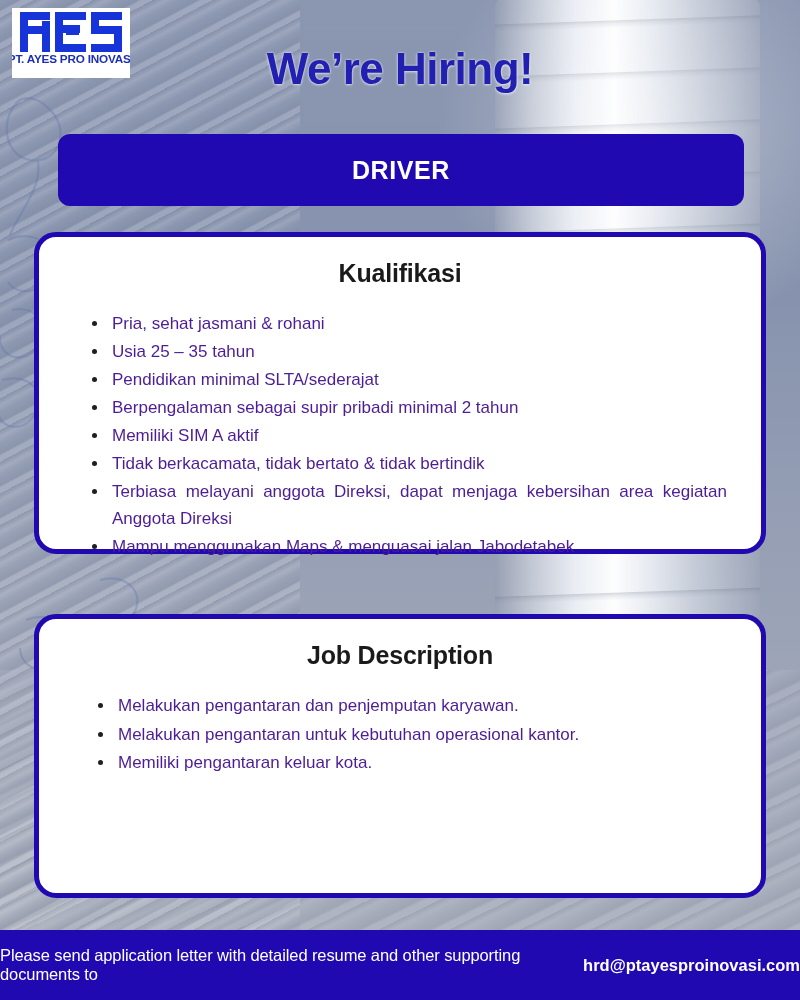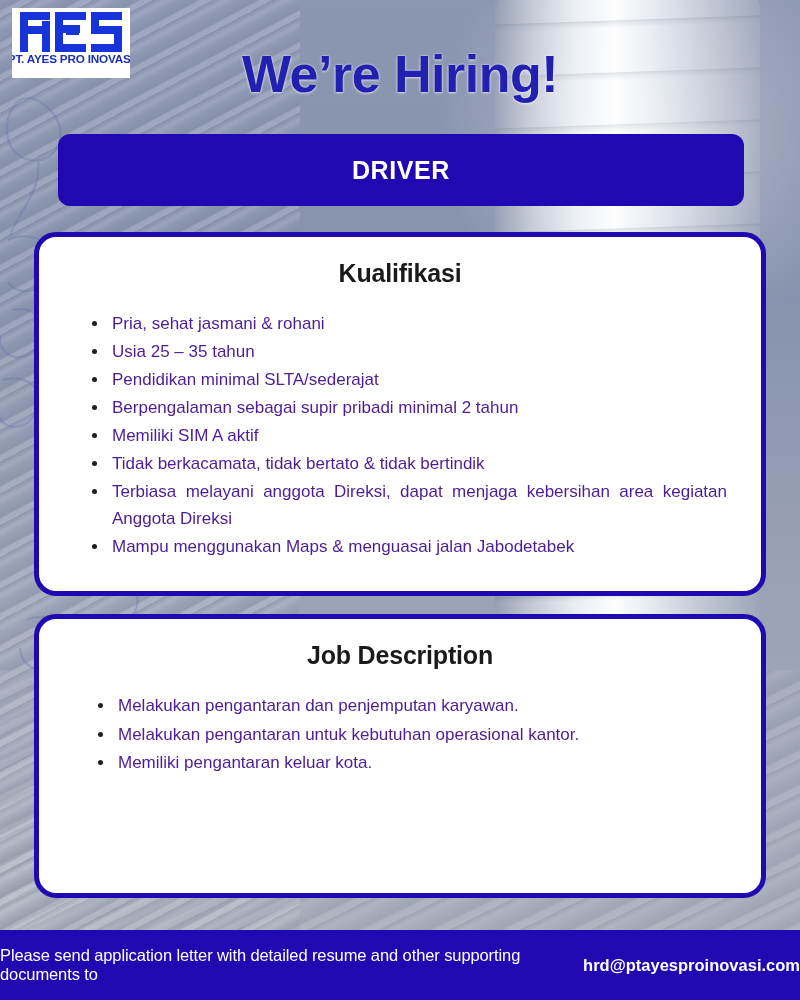--- a/index.html
+++ b/index.html
@@ -157,21 +157,21 @@
     transform: scaleX(1.02);
   }
 
   
   .headline {
     position: absolute;
     left: 0; top: 44px;
     width: 800px;
     text-align: center;
     font-family: "Liberation Sans", sans-serif;
-    font-size: 52px;
+    font-size: 44px;
     font-weight: 700;
     color: #2120b0;
     letter-spacing: -0.5px;
     text-shadow:
       0 0 2px rgba(255,255,255,0.85),
       0 1px 3px rgba(255,255,255,0.55);
   }
 
   
   .position-banner {
@@ -195,21 +195,21 @@
   
   .card {
     position: absolute;
     left: 34px;
     width: 732px;
     background: #ffffff;
     border: 5px solid #2009b0;
     border-radius: 22px;
     padding: 22px 26px 18px 26px;
   }
-  .card-qualifications { top: 232px; height: 364px; }
+  .card-qualifications { top: 232px; height: 322px; }
   .card-jobdesc        { top: 614px; height: 284px; }
 
   .card-title {
     text-align: center;
     font-family: "Liberation Sans", sans-serif;
     font-size: 25px;
     font-weight: 700;
     color: #1a1a1a;
     margin-bottom: 22px;
     letter-spacing: -0.2px;

